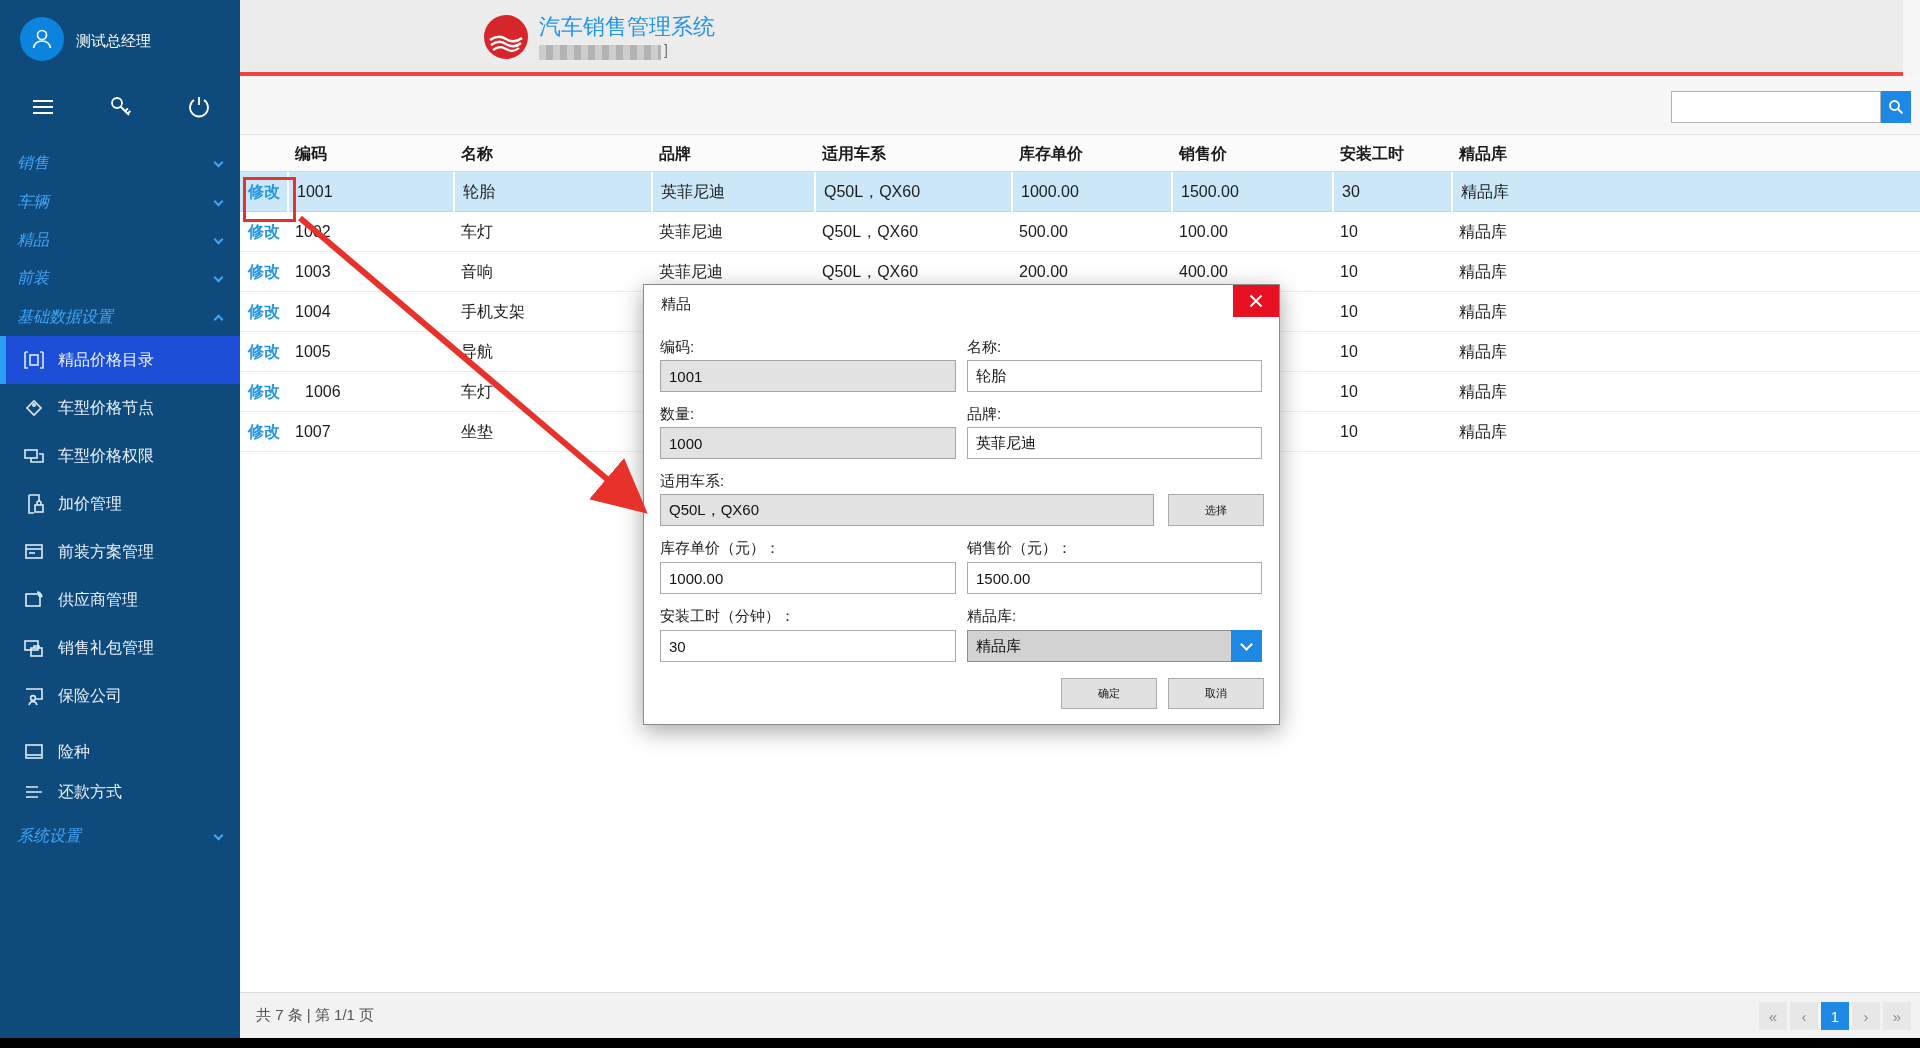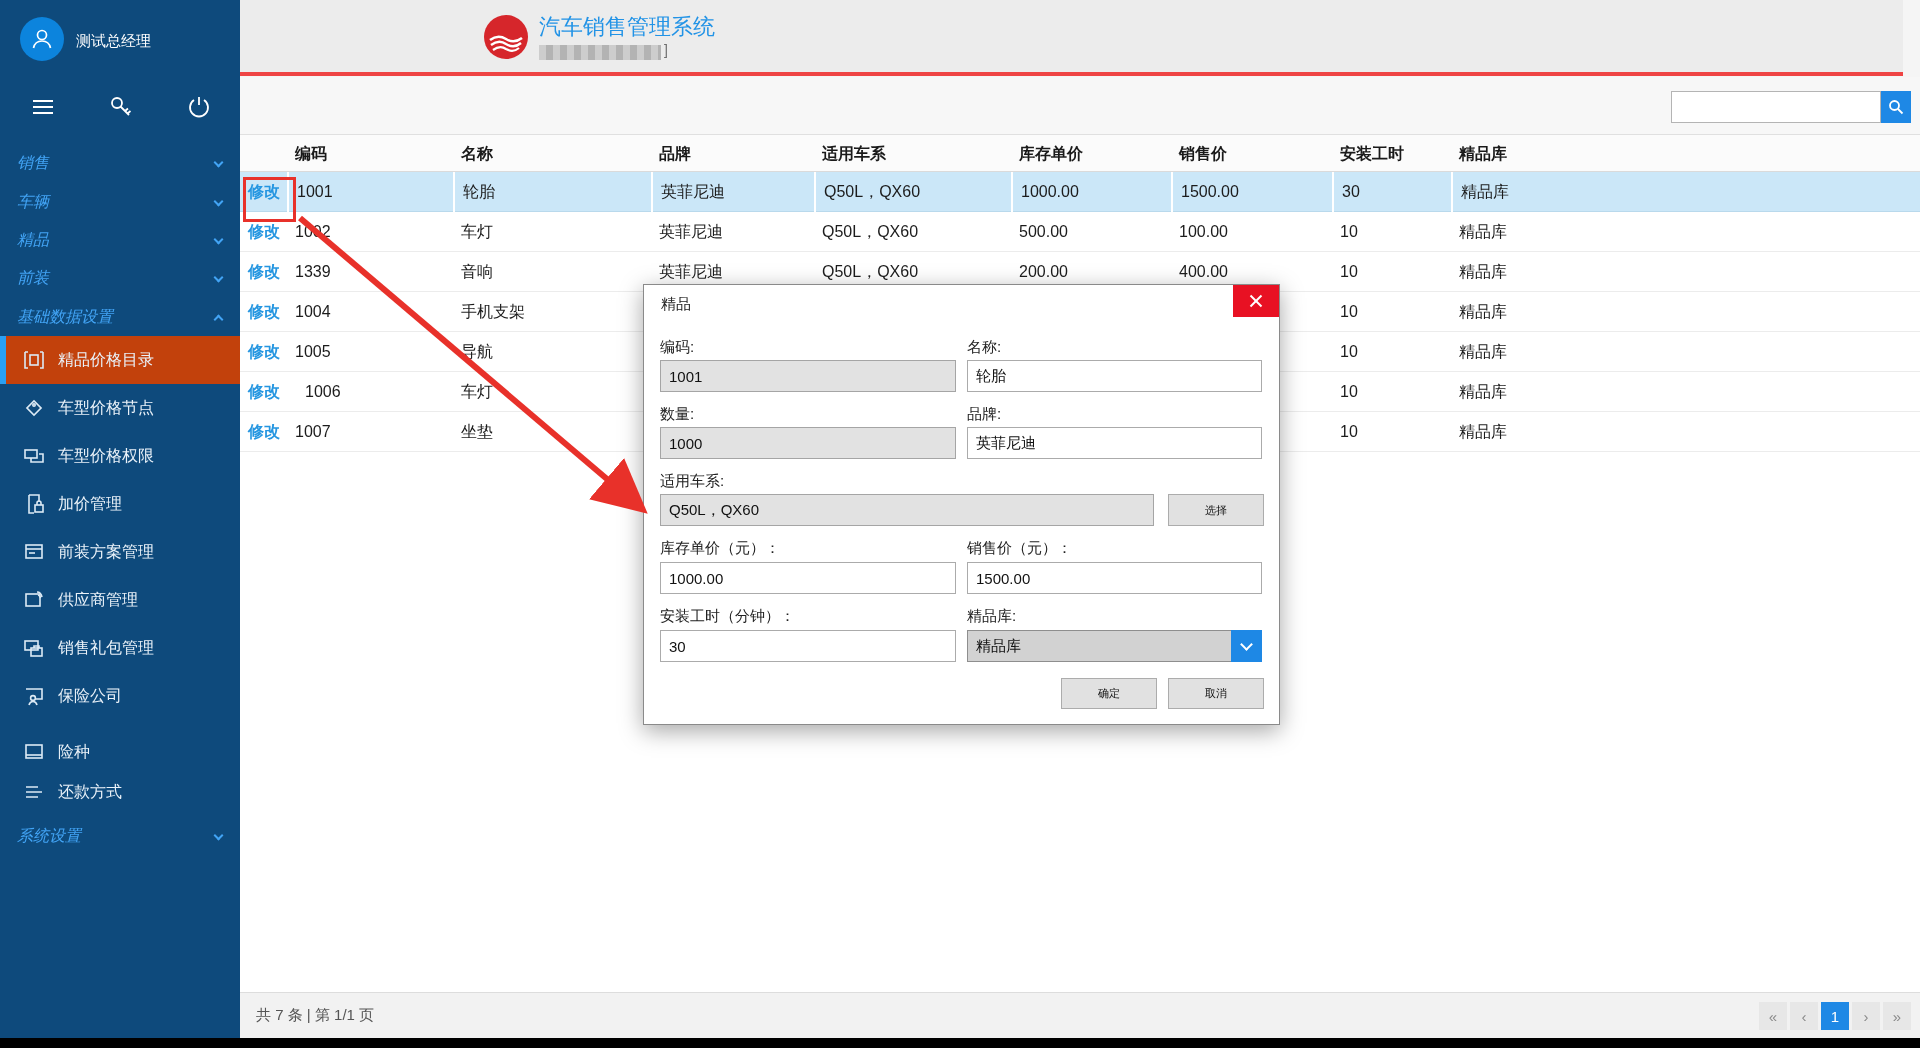--- a/index.html
+++ b/index.html
@@ -12,21 +12,21 @@
   .avatar { position:absolute; left:20px; top:17px; width:44px; height:44px; border-radius:50%; background:#0c84dd; display:flex; align-items:center; justify-content:center; }
   .user-name { position:absolute; left:76px; top:32px; color:#ffffff; font-size:15px; }
   .side-tools { position:absolute; left:0; top:94px; width:240px; height:26px; }
   .side-tools .tool { position:absolute; top:0; width:26px; height:26px; cursor:pointer; }
   .group-item { position:absolute; left:0; width:240px; height:38px; line-height:38px; color:#42a4f5; font-size:16px; padding-left:17px; cursor:pointer;font-style:italic; }
   .chev { position:absolute; right:18px; top:15px; width:7px; height:7px; border-right:2px solid #42a4f5; border-bottom:2px solid #42a4f5; transform:rotate(45deg); }
   .chev.up { transform:rotate(225deg); top:18px; }
   .sub-item { position:absolute; left:0; width:240px; height:48px; color:#eaf2f9; font-size:16px; cursor:pointer; display:flex; align-items:center; }
   .sub-item .ico { width:24px; height:24px; margin-left:22px; flex:0 0 24px; }
   .sub-item .lbl { margin-left:12px; }
-  .sub-item.selected { background:#c2410c; }
+  .sub-item.selected { background:#1d4ed8; }
   .sub-item.selected::before { content:""; position:absolute; left:0; top:0; width:6px; height:48px; background:#29a0f4; }
 
   
   .header { position:absolute; left:223px; top:0; width:1680px; height:76px; background:#ececec; border-bottom:4px solid #ef4444; }
   .logo { position:absolute; left:260px; top:14px; width:46px; height:46px; }
   .app-title { position:absolute; left:316px; top:12px; font-size:22px; color:#2293e6; font-weight:500; }
   .censored { position:absolute; left:316px; top:45px; width:122px; height:15px;
      background:repeating-linear-gradient(90deg,#cdcdcd 0 7px,#b3b3b3 7px 14px),repeating-linear-gradient(0deg,rgba(255,255,255,.35) 0 5px,rgba(0,0,0,.08) 5px 10px); }
   .censored-suffix { position:absolute; left:441px; top:42px; font-size:14px; color:#6e6e6e; }
 
@@ -127,21 +127,21 @@
           <div class="td" style="left: 213px; width: 198px;">车灯</div>
           <div class="td" style="left: 411px; width: 163px;">英菲尼迪</div>
           <div class="td" style="left: 574px; width: 197px;">Q50L，QX60</div>
           <div class="td" style="left: 771px; width: 160px;">500.00</div>
           <div class="td" style="left: 931px; width: 161px;">100.00</div>
           <div class="td" style="left: 1092px; width: 119px;">10</div>
           <div class="td" style="left: 1211px; width: 469px;">精品库</div>
         </div>
         <div class="tr" style="top: 118px;">
           <div class="td action first" style="left: 0px; width: 47px;">修改</div>
-          <div class="td" style="left: 47px; width: 166px;">1339</div>
+          <div class="td" style="left: 47px; width: 166px;">1003</div>
           <div class="td" style="left: 213px; width: 198px;">音响</div>
           <div class="td" style="left: 411px; width: 163px;">英菲尼迪</div>
           <div class="td" style="left: 574px; width: 197px;">Q50L，QX60</div>
           <div class="td" style="left: 771px; width: 160px;">200.00</div>
           <div class="td" style="left: 931px; width: 161px;">400.00</div>
           <div class="td" style="left: 1092px; width: 119px;">10</div>
           <div class="td" style="left: 1211px; width: 469px;">精品库</div>
         </div>
         <div class="tr" style="top: 158px;">
           <div class="td action first" style="left: 0px; width: 47px;">修改</div>

